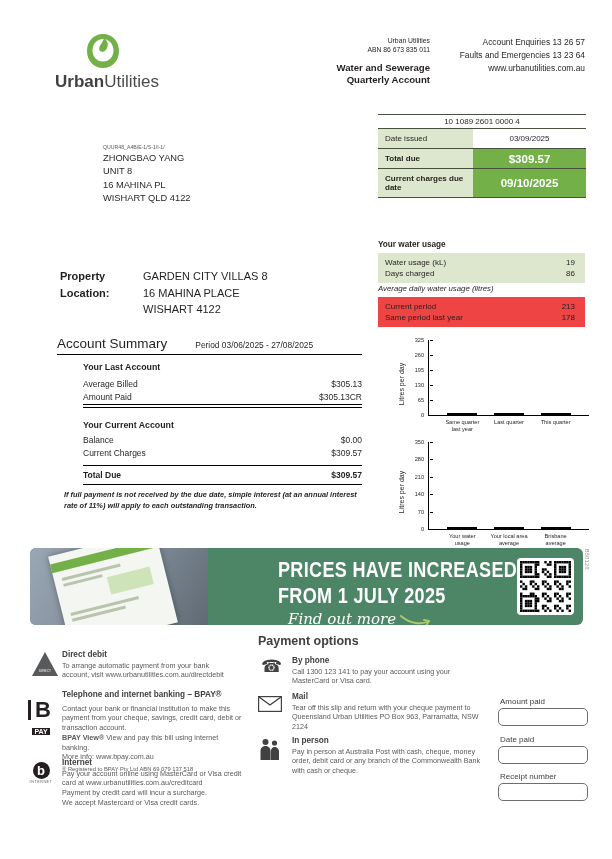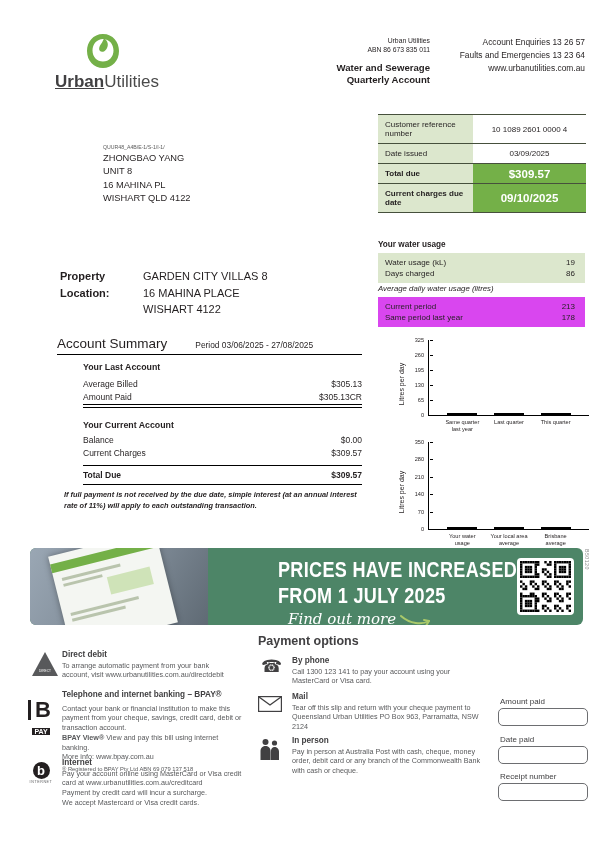--- a/index.html
+++ b/index.html
@@ -1,37 +1,37 @@
 <!DOCTYPE html>
 <html><head>
 <meta charset="utf-8">
 <style>
   html,body{margin:0;padding:0;}
   body{width:612px;height:859px;background:#fff;font-family:"Liberation Sans",sans-serif;color:#231f20;position:relative;overflow:hidden;}
   .abs{position:absolute;}
   
   .logo-mark{left:86px;top:32px;width:34px;height:36px;}
   .logo-word{left:55px;top:72px;width:140px;font-size:17px;color:#4a4a4a;letter-spacing:0;}
-  .logo-word b{font-weight:700;color:#414042;text-decoration:underline;}
+  .logo-word b{font-weight:700;color:#414042;}
   .hdr-center{left:260px;top:36px;width:170px;font-size:6.8px;line-height:1.35;color:#231f20;text-align:right;}
   .hdr-title{font-size:9.6px;font-weight:700;line-height:1.25;margin-top:8px;}
   .hdr-right{right:27px;top:36px;width:220px;text-align:right;font-size:8.4px;line-height:1.55;color:#231f20;}
   
   .sumtbl{left:378px;top:114px;width:208px;border-top:1.5px solid #46503c;font-size:8px;}
   .sumrow{display:flex;border-bottom:1px solid #46503c;}
   .sumrow .lbl{width:95px;background:#dce7cd;padding:5px 4px 5px 7px;box-sizing:border-box;}
   .sumrow .val{flex:1;display:flex;align-items:center;justify-content:center;background:#fff;padding:2px;}
   .sumrow.green .lbl{font-weight:700;}
   .sumrow.green .val{background:#74b048;color:#fff;font-weight:700;font-size:11.5px;}
   
   .wu-head{left:378px;top:240px;font-size:8.2px;font-weight:700;}
   .wu-band1{left:378px;top:253px;width:207px;background:#dce7cd;font-size:8px;padding:4px 0;}
   .wu-band1 .r,.wu-band2 .r{display:flex;justify-content:space-between;padding:1px 10px 1px 7px;}
   .wu-italic{left:378px;top:284px;font-size:7.8px;font-style:italic;}
-  .wu-band2{left:378px;top:297px;width:207px;background:#d946ef;font-size:8px;padding:4px 0;}
+  .wu-band2{left:378px;top:297px;width:207px;background:#ef4444;font-size:8px;padding:4px 0;}
   
   .chart{position:absolute;left:378px;width:215px;}
   .chart .ylab{position:absolute;left:2px;top:50%;transform:translateY(-50%) rotate(-90deg);transform-origin:center;font-size:7px;color:#231f20;white-space:nowrap;}
   .plot{position:absolute;left:50px;right:4px;top:4px;bottom:16px;border-left:1.2px solid #000;border-bottom:1.2px solid #000;}
   .tick{position:absolute;right:100%;padding-right:5px;font-size:5.6px;transform:translateY(-50%);color:#231f20;}
   .tick i{position:absolute;right:-4px;top:50%;width:3px;border-top:1px solid #000;font-style:normal;}
   .bars{position:absolute;left:0;right:0;bottom:0;top:0;display:flex;align-items:flex-end;justify-content:space-around;padding:0 10px;}
   .barwrap{width:30px;display:flex;flex-direction:column;align-items:center;position:relative;}
   .bar{width:30px;border:0.8px solid #000;box-sizing:border-box;}
   .cap{position:absolute;top:100%;margin-top:4px;font-size:5.6px;text-align:center;white-space:pre-line;line-height:1.25;width:60px;}
@@ -99,21 +99,20 @@
 </div>
 
 <div class="abs hdr-right">
   <div>Account Enquiries 13 26 57</div>
   <div>Faults and Emergencies 13 23 64</div>
   <div>www.urbanutilities.com.au</div>
 </div>
 
 <div class="abs sumtbl">
   <div class="sumrow">
-    <div class="lbl">Customer reference number</div>
     <div class="val">10 1089 2601 0000 4</div>
   </div>
   <div class="sumrow">
     <div class="lbl">Date issued</div>
     <div class="val">03/09/2025</div>
   </div>
   <div class="sumrow green">
     <div class="lbl">Total due</div>
     <div class="val">$309.57</div>
   </div>

